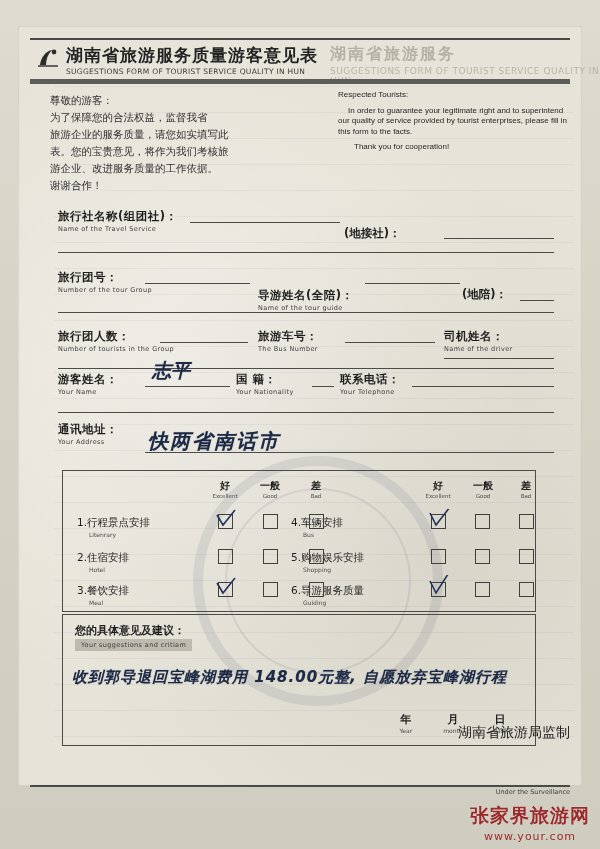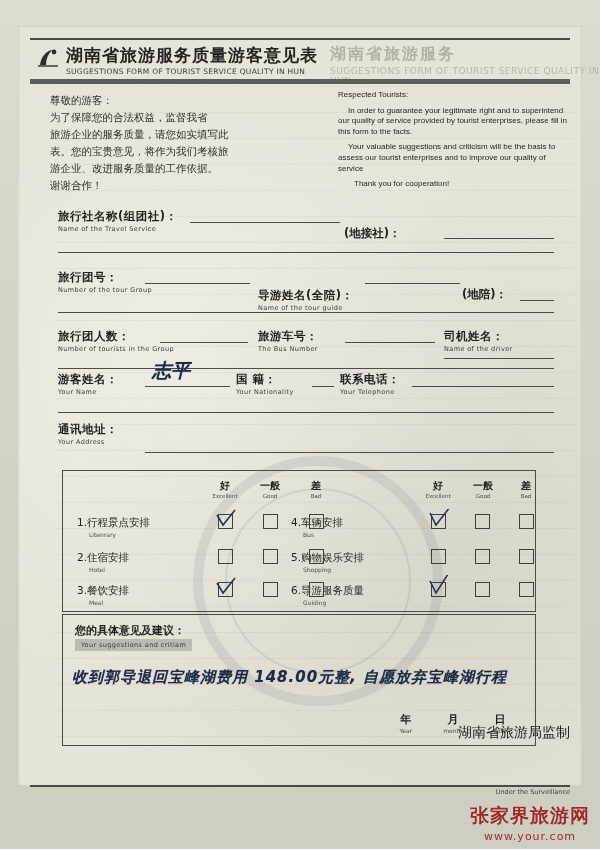--- a/index.html
+++ b/index.html
@@ -166,21 +166,20 @@
     <span class="ln">为了保障您的合法权益，监督我省</span>
     <span class="ln">旅游企业的服务质量，请您如实填写此</span>
     <span class="ln">表。您的宝贵意见，将作为我们考核旅</span>
     <span class="ln">游企业、改进服务质量的工作依据。</span>
     <span class="thanks">谢谢合作！</span>
   </div>
 
   <div class="intro-en">
     <p class="noind">Respected Tourists:</p>
     <p>In order to guarantee your legitimate right and to superintend our quality of service provided by tourist enterprises, please fill in this form to the facts.</p>
-    <p>Your valuable suggestions and criticism will be the basis to assess our tourist enterprises and to improve our quality of service</p>
     <p class="thanks">Thank you for cooperation!</p>
   </div>
 
   <div class="field" style="left:58px;top:205px;">
     <span class="lab">
       <span class="cn">旅行社名称(组团社)：</span>
       <span class="en">Name  of  the  Travel  Service</span>
     </span>
   </div>
   <div class="line" style="left:190px;top:222px;width:150px;"></div>
@@ -258,20 +257,21 @@
 
   <div class="field" style="left:58px;top:418px;">
     <span class="lab">
       <span class="cn">通讯地址：</span>
       <span class="en">Your    Address</span>
     </span>
   </div>
   <div class="line" style="left:145px;top:452px;width:409px;"></div>
 
   <div class="hand" style="left:152px;top:358px;font-size:19px;">志平</div>
+  <div class="hand" style="left:148px;top:428px;font-size:20px;letter-spacing:2px;">快两省南话市</div>
 
   <div class="box-area">
 
     <div class="col-head" style="left:145px;top:8px;">
       <span>好</span>
       <span class="en">Excellent</span>
     </div>
     <div class="col-head" style="left:190px;top:8px;">
       <span>一般</span>
       <span class="en">Good</span>

